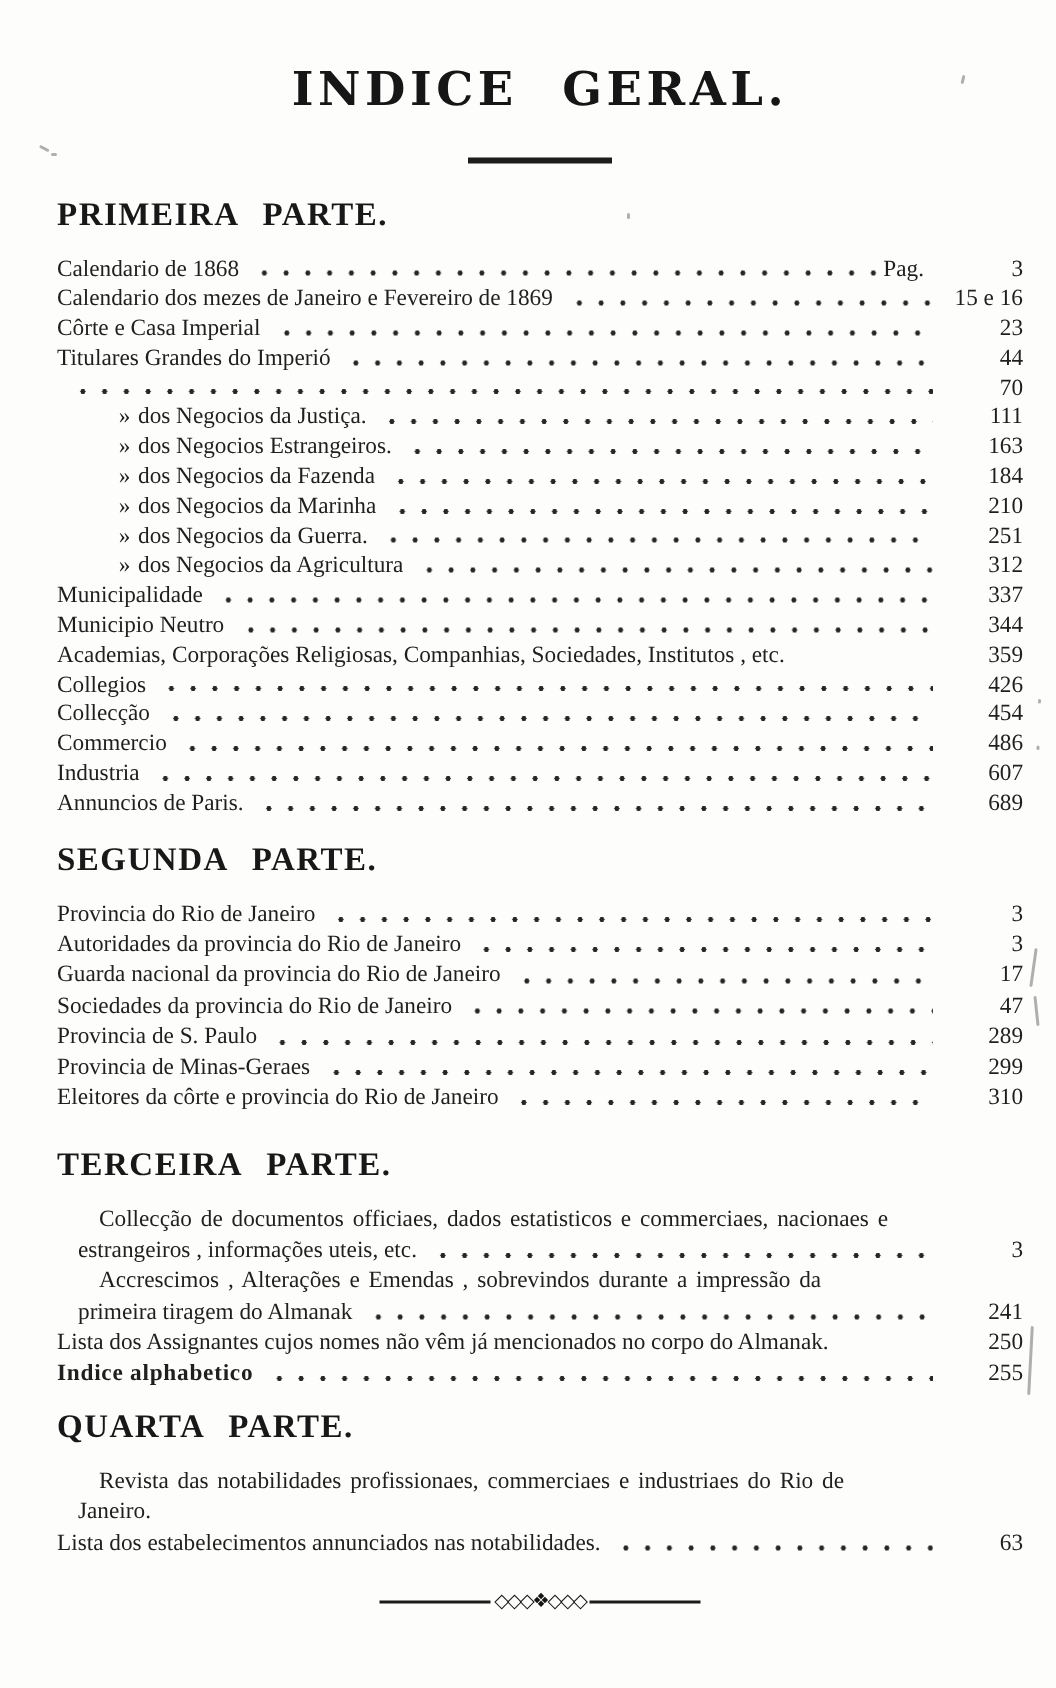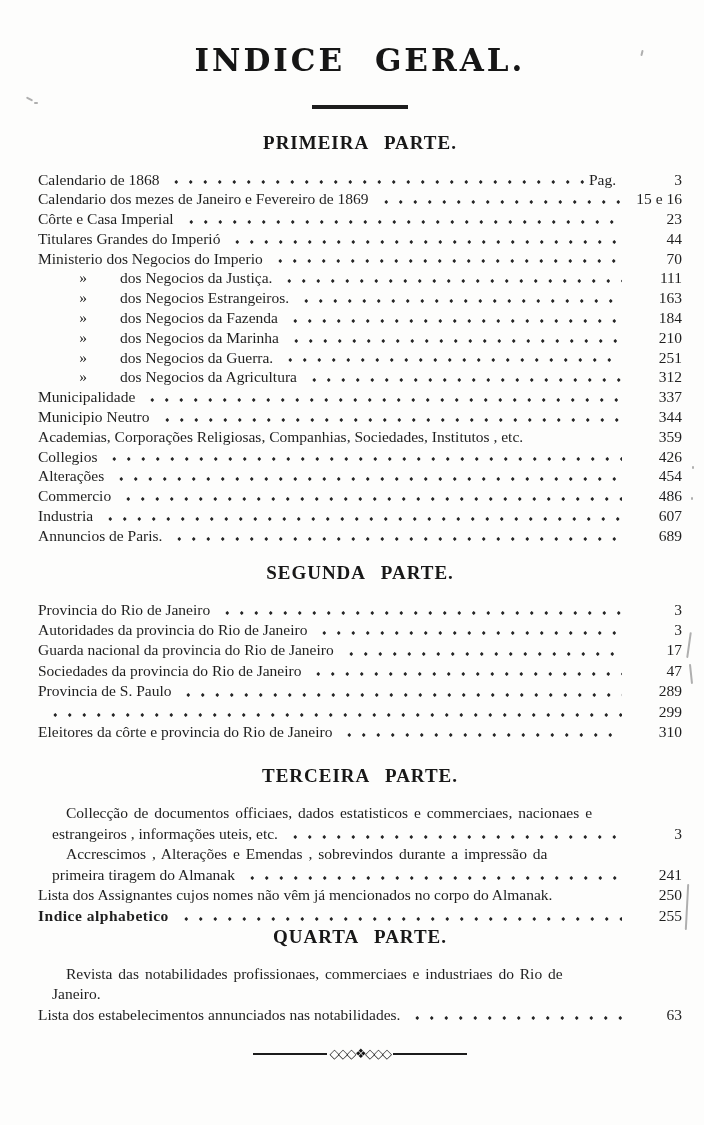--- a/index.html
+++ b/index.html
@@ -10,43 +10,43 @@
     font-size:15.5px;
   }
   .page{padding:0 22px 0 38px;position:relative;}
   .doc-title{
     margin-top:42px;text-align:center;
     font-family:"DejaVu Serif",serif;font-weight:bold;
     font-size:31px;letter-spacing:3px;word-spacing:16px;color:#161616;
   }
   .title-rule{width:96px;height:3.5px;background:#1d1d1d;margin:27px auto 0;}
   .part-heading{
-    text-align:center;font-weight:bold;font-size:19px;color:#181818;
+    text-align:left;font-weight:bold;font-size:22px;color:#181818;
     letter-spacing:1px;word-spacing:10px;line-height:21px;
   }
   .ph-1{margin-top:23px;}
   .ph-2{margin-top:16px;}
   .ph-3{margin-top:23px;}
-  .ph-4{}
+  .ph-4{margin-top:14px;}
   .entries{margin-top:17px;}
   .entries-1 .row{line-height:19.8px;}
   .entries-2 .row,.entries-3 .row,.entries-4 .row{line-height:20.4px;}
   .row{display:flex;align-items:flex-end;}
   .lbl{white-space:nowrap;flex:0 1 auto;}
   .leader{
     flex:1 1 auto;min-width:6px;align-self:stretch;margin:0 4px 0 7px;
     background-image:radial-gradient(circle,#262626 1.6px,rgba(0,0,0,0) 1.8px);
     background-size:14.5px 10px;background-repeat:repeat-x;
     background-position:3px calc(100% - 2px);
   }
   .no-dots{background-image:none;}
   .pag-prefix{flex:none;margin-right:10px;white-space:nowrap;}
   .pg{flex:none;width:56px;text-align:right;white-space:nowrap;}
   .ditto{flex:none;width:18px;margin-left:36px;text-align:center;}
-  .ditto + .lbl{margin-left:28px;}
+  .ditto + .lbl{}
   .line1{white-space:nowrap;word-spacing:2px;margin-left:28px;}
   .cont .lbl{margin-left:14px;}
   .bold-row .lbl{font-weight:bold;letter-spacing:0.5px;}
   .ornament{display:flex;align-items:center;justify-content:center;margin-top:22px;}
   .orn-line{width:74px;height:2px;background:#1c1c1c;}
   .orn-glyphs{font-size:13px;line-height:14px;letter-spacing:-1.5px;color:#141414;padding:0 2px;font-family:"DejaVu Sans",sans-serif;}
   
   .artifact{position:absolute;background:#6f6f6f;opacity:.55;border-radius:1px;}
   .a1{left:26px;top:56px;width:7px;height:2px;transform:rotate(28deg);}
   .a2{left:34px;top:60px;width:4px;height:2px;}
@@ -83,21 +83,20 @@
         <span class="lbl">Côrte e Casa Imperial</span>
         <span class="leader"></span>
         <span class="pg">23</span>
       </div>
     <div class="row">
         <span class="lbl">Titulares Grandes do Imperió</span>
         <span class="leader"></span>
         <span class="pg">44</span>
       </div>
     <div class="row">
-        <span class="lbl">Ministerio dos Negocios do Imperio</span>
         <span class="leader"></span>
         <span class="pg">70</span>
       </div>
     <div class="row">
         <span class="ditto">»</span>
         <span class="lbl">dos Negocios da Justiça.</span>
         <span class="leader"></span>
         <span class="pg">111</span>
       </div>
     <div class="row">
@@ -144,21 +143,21 @@
         <span class="lbl">Academias, Corporações Religiosas, Companhias, Sociedades, Institutos , etc.</span>
         <span class="leader no-dots"></span>
         <span class="pg">359</span>
       </div>
     <div class="row">
         <span class="lbl">Collegios</span>
         <span class="leader"></span>
         <span class="pg">426</span>
       </div>
     <div class="row">
-        <span class="lbl">Alterações</span>
+        <span class="lbl">Collecção</span>
         <span class="leader"></span>
         <span class="pg">454</span>
       </div>
     <div class="row">
         <span class="lbl">Commercio</span>
         <span class="leader"></span>
         <span class="pg">486</span>
       </div>
     <div class="row">
         <span class="lbl">Industria</span>
@@ -193,20 +192,21 @@
         <span class="lbl">Sociedades da provincia do Rio de Janeiro</span>
         <span class="leader"></span>
         <span class="pg">47</span>
       </div>
     <div class="row">
         <span class="lbl">Provincia de S. Paulo</span>
         <span class="leader"></span>
         <span class="pg">289</span>
       </div>
     <div class="row">
+        <span class="lbl">Provincia de Minas-Geraes</span>
         <span class="leader"></span>
         <span class="pg">299</span>
       </div>
     <div class="row">
         <span class="lbl">Eleitores da côrte e provincia do Rio de Janeiro</span>
         <span class="leader"></span>
         <span class="pg">310</span>
       </div>
   </div>
 

